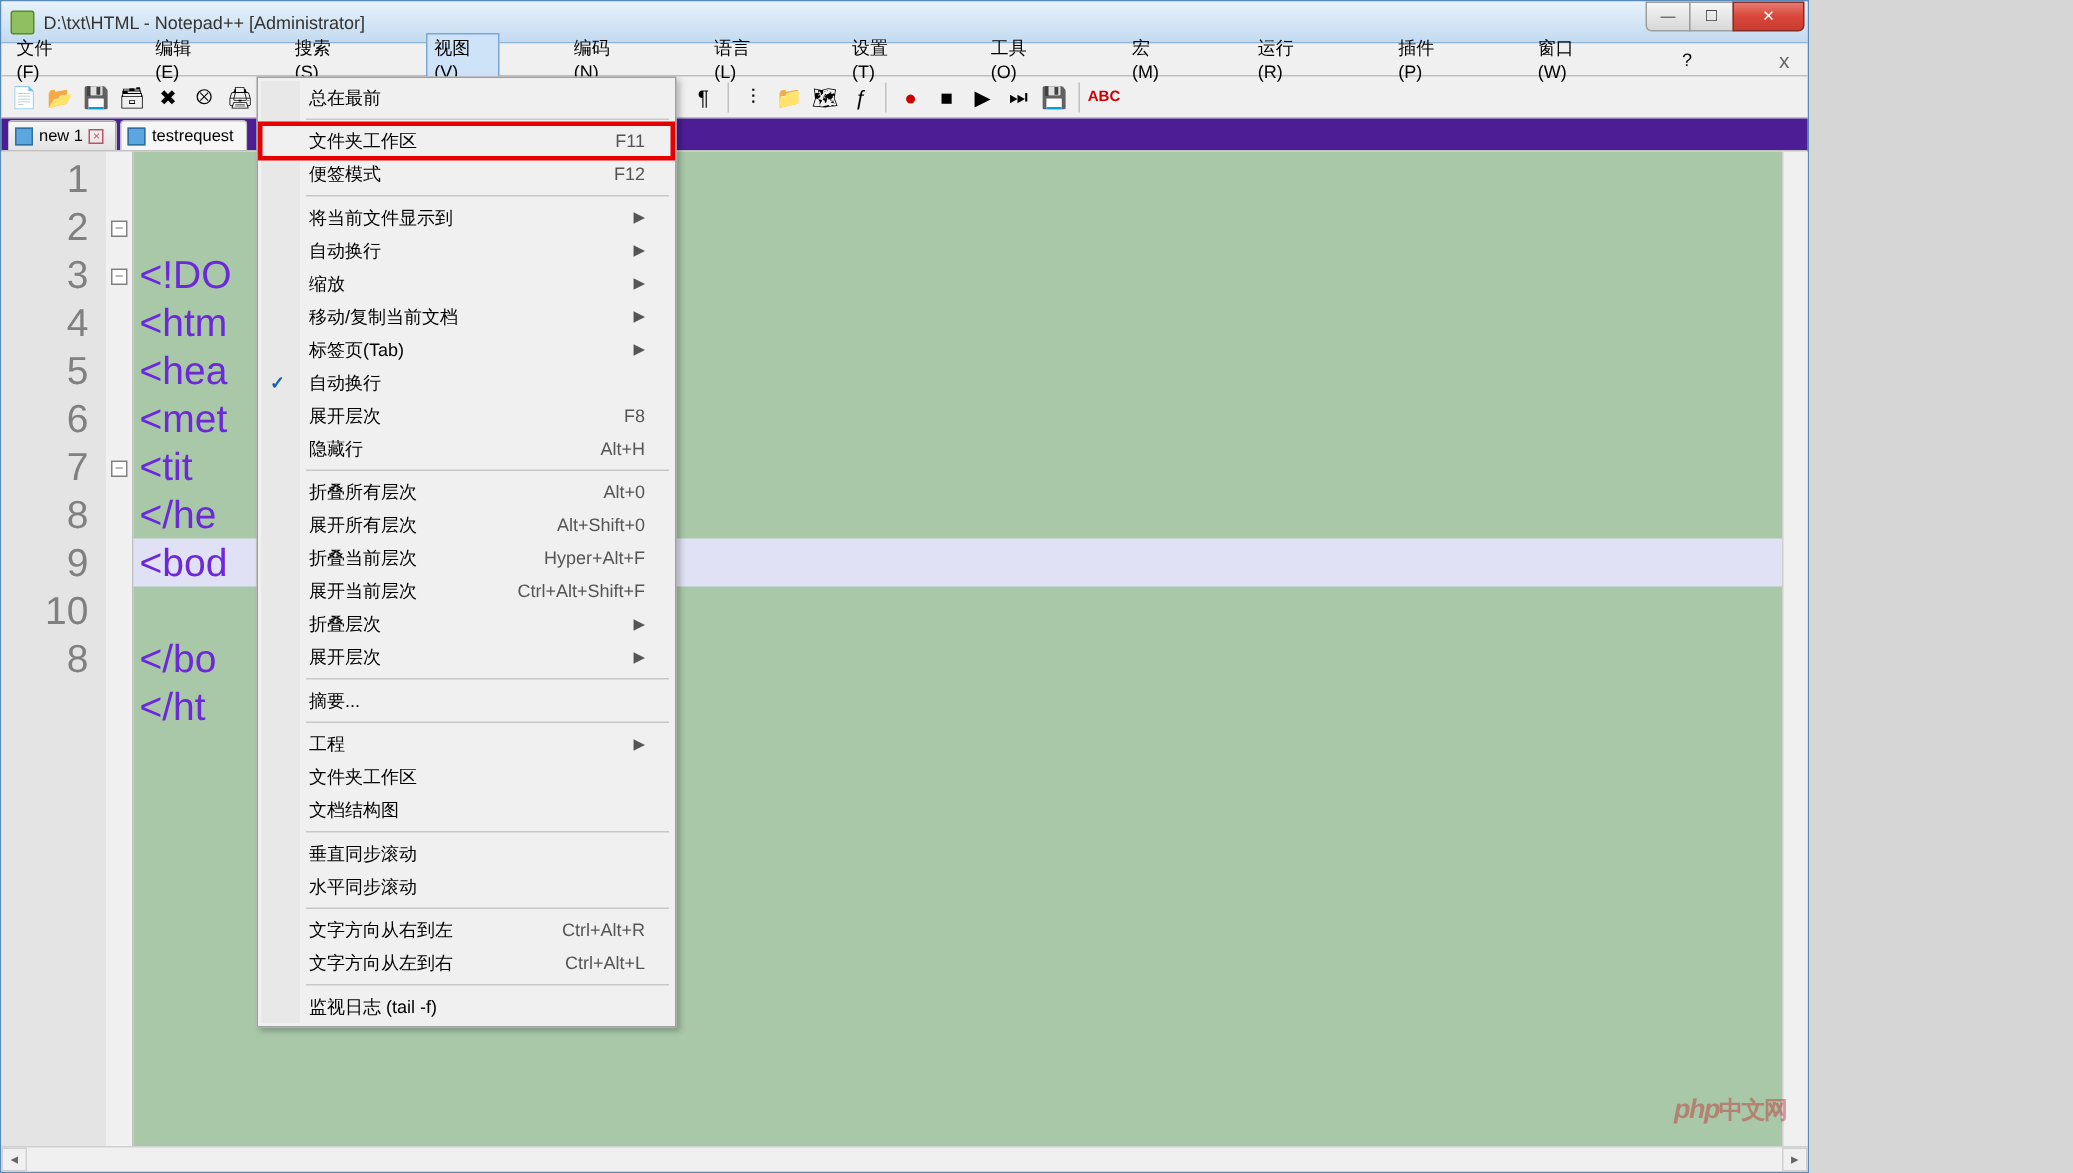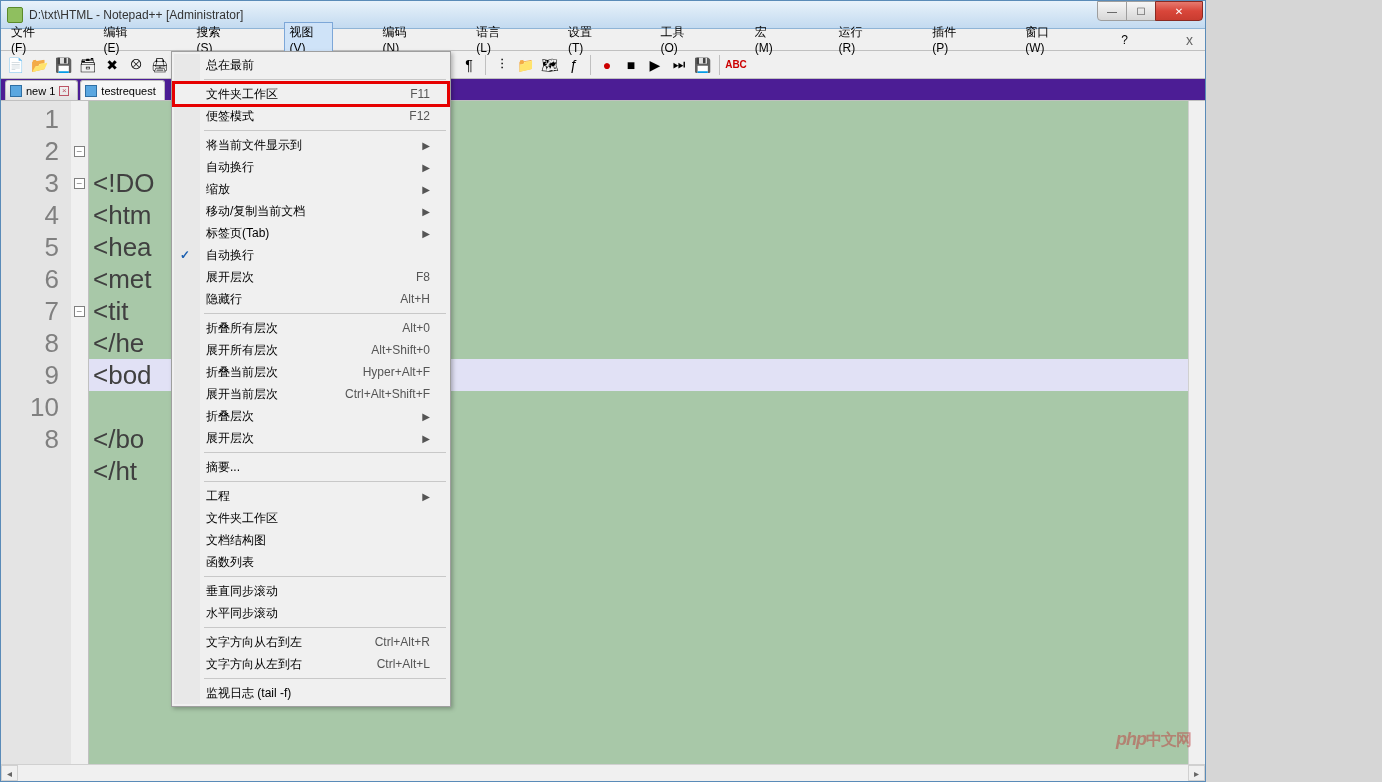--- a/index.html
+++ b/index.html
@@ -34,21 +34,21 @@
 .file-tab .tab-ico { width: 12px; height: 12px; background:#5aa7e0; border:1px solid #2f6fa3; }
 .file-tab .tab-close { width:10px; height:10px; border:1px solid #b56; display:flex;align-items:center;justify-content:center; font-size:8px; color:#b56;}
 .file-tab.active { background:#f6f6f6; }
 
 
 .editor-area { flex: 1; display: flex; background: #fff; position: relative; overflow: hidden; }
 .gutter-ln { width: 70px; background: #e4e4e4; color: #808080; text-align: right; padding-right: 12px; font-family: Consolas, monospace; font-size: 26px; line-height: 32px; padding-top: 2px; }
 .gutter-fold { width: 18px; background: #f0f0f0; border-right: 1px solid #c0c0c0; font-family: monospace; font-size: 12px; line-height: 32px; text-align: center; color:#808080; padding-top: 2px;}
 .fold-box { display:inline-block; width:11px;height:11px;border:1px solid #808080;background:#fff; line-height:9px; font-size:10px; text-align:center; color:#808080;}
 .code { flex: 1; background: #a8c8a8; font-family: Consolas, monospace; font-size: 26px; line-height: 32px; padding-left: 4px; white-space: pre; padding-top: 2px; position: relative; }
-.tag { color: #404040; }
+.tag { color: #6d28d9; }
 .str { color: #7070d0; }
 .txt { color: #000; }
 .current-line { position:absolute; left:0; right:0; height:32px; background:#e1e1f5; z-index:0; }
 .code-inner { position:relative; z-index:1; }
 
 
 .dropdown { position: absolute; top: 50px; left: 170px; width: 280px; background: #f0f0f0; border: 1px solid #9e9e9e; box-shadow: 2px 2px 4px rgba(0,0,0,0.25); font-size: 12px; z-index: 100; padding: 2px; }
 .dd-gut { position:absolute; left:2px; top:2px; bottom:2px; width:26px; background:#e8e8e8; }
 .dd-item { position:relative; height: 22px; display: flex; align-items: center; padding-left: 32px; padding-right: 18px; cursor: default; }
 .dd-item .lbl { flex: 1; }
@@ -276,23 +276,20 @@
       <div class="dd-item">
         <span class="lbl">工程</span>
         <span class="sub">▶</span>
       </div>
       <div class="dd-item">
         <span class="lbl">文件夹工作区</span>
       </div>
       <div class="dd-item">
         <span class="lbl">文档结构图</span>
       </div>
-      <div class="dd-item">
-        <span class="lbl">函数列表</span>
-      </div>
       <div class="dd-sep"></div>
       <div class="dd-item">
         <span class="lbl">垂直同步滚动</span>
       </div>
       <div class="dd-item">
         <span class="lbl">水平同步滚动</span>
       </div>
       <div class="dd-sep"></div>
       <div class="dd-item">
         <span class="lbl">文字方向从右到左</span>

